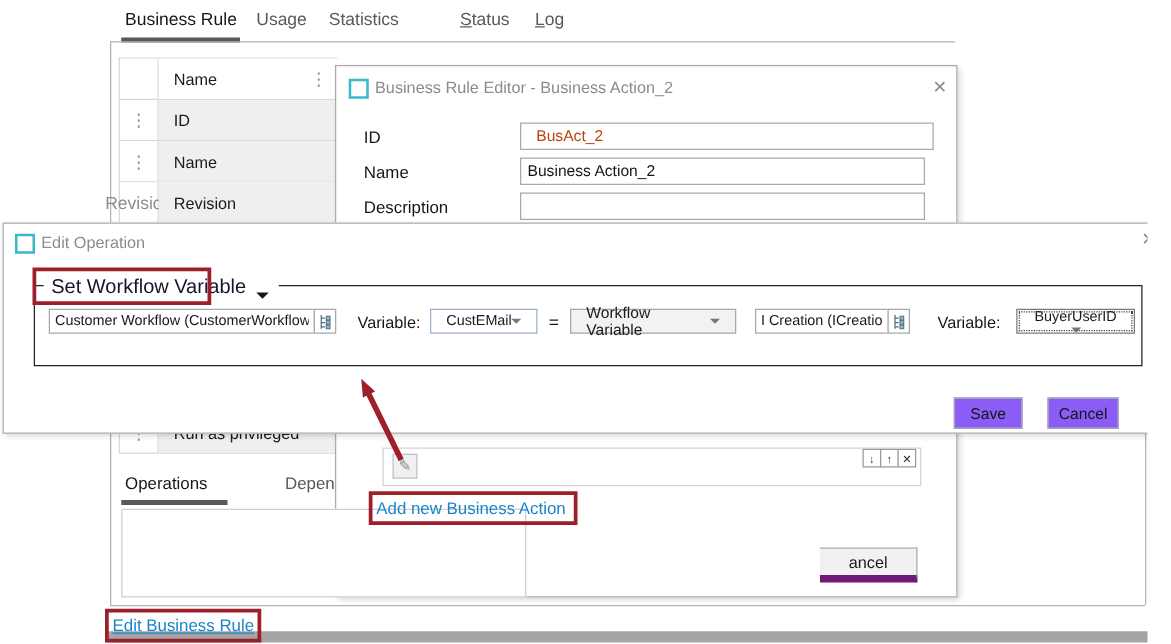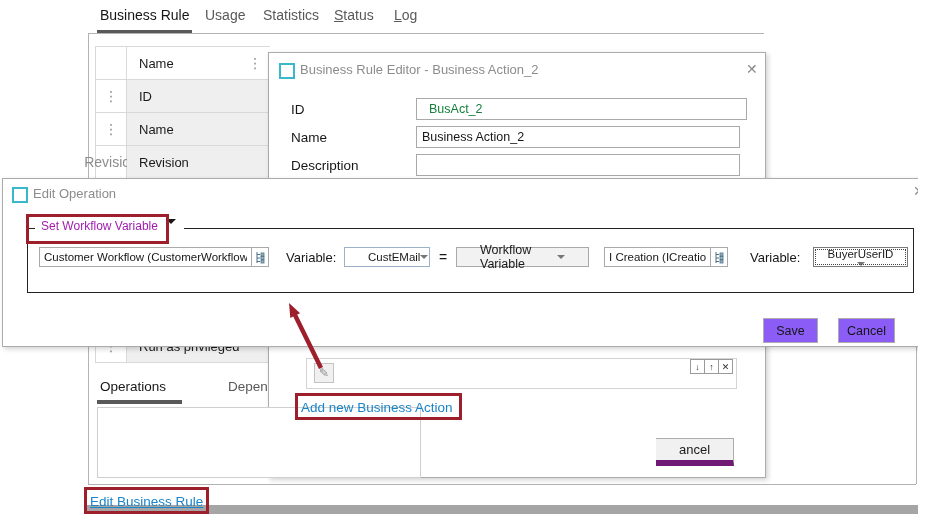--- a/index.html
+++ b/index.html
@@ -2,21 +2,21 @@
 <html><head>
 <meta charset="utf-8">
 <style>
   html,body{margin:0;padding:0;background:#fff;}
   #screen{position:relative;width:918px;height:515px;background:#fff;overflow:hidden;
           font-family:"Liberation Sans",sans-serif;color:#1a1a1a;}
 
   
   .tab{position:absolute;top:7px;font-size:14px;color:#595959;cursor:pointer;white-space:nowrap;}
   .tab.active{color:#161616;}
-  .tab.mnemonic{display:inline-block;}
+  .tab.mnemonic{display:inline-block;margin-left:34px;}
   .tab.mnemonic::first-letter{text-decoration:underline;}
   .tab-underline{position:absolute;left:97px;top:30px;width:95px;height:4px;background:#595959;}
   .tabs-line{position:absolute;left:88px;top:33px;width:676px;border-top:1px solid #b3b3b3;}
   .win-left{position:absolute;left:88px;top:33px;width:0;height:451px;border-left:1px solid #b3b3b3;}
   .win-right{position:absolute;left:916px;top:347px;width:0;height:137px;border-left:1px solid #b3b3b3;}
   .win-bottom{position:absolute;left:88px;top:484px;width:828px;border-top:1px solid #b3b3b3;}
   .status-bar{position:absolute;left:85px;top:505px;width:845px;height:9px;background:#a5a5a5;}
 
   .grid{position:absolute;left:95px;top:46px;width:174px;border-top:1px solid #d9d9d9;border-left:1px solid #d9d9d9;}
   .grow{display:flex;height:32px;border-bottom:1px solid #d9d9d9;background:#fff;}
@@ -34,45 +34,45 @@
   .dialog{position:absolute;background:#fff;border:1px solid #ababab;box-shadow:2px 2px 5px rgba(0,0,0,0.18);}
   .dlg-icon{position:absolute;width:12px;height:12px;border:2px solid #38b8ca;background:#fff;}
   .dlg-title{position:absolute;font-size:13px;color:#8c8c8c;white-space:nowrap;}
   .dlg-close{position:absolute;color:#8a8a8a;font-size:14px;cursor:pointer;line-height:1;}
 
   
   #bre{left:268px;top:52px;width:496px;height:424px;z-index:20;}
   .fld-label{position:absolute;left:22px;font-size:13.5px;color:#161616;}
   .fld-input{position:absolute;left:147px;width:312px;height:18px;border:1px solid #a9a9a9;font-family:"Liberation Sans",sans-serif;
              font-size:12.5px;padding:1px 5px;color:#161616;background:#fff;}
-  .fld-input.ro{color:#15803d;padding-left:12px;}
+  .fld-input.ro{color:#c2410c;padding-left:12px;}
   .list-box{position:absolute;left:37px;top:305px;width:429px;height:29px;border:1px solid #d4d4d4;background:#fff;}
   .pencil-btn{position:absolute;left:7px;top:4px;width:18px;height:18px;background:#f0f0f0;border:1px solid #c3c3c3;
               display:flex;align-items:center;justify-content:center;font-size:12px;color:#8a8a8a;cursor:pointer;}
   .updown{position:absolute;right:3px;top:0px;display:flex;}
   .ud-btn{width:13px;height:13px;border:1px solid #9a9a9a;margin-left:-1px;display:flex;align-items:center;justify-content:center;
           font-size:9px;color:#333;background:#fff;cursor:pointer;}
   .cancel-cut{position:absolute;left:387px;top:385px;width:77px;height:21px;background:#f1f1f1;
               border-top:1px solid #adadad;border-right:1px solid #adadad;border-bottom:6px solid #701a75;
               display:flex;align-items:center;justify-content:center;font-size:13px;cursor:pointer;}
 
   
   #eop{left:2px;top:178px;width:930px;height:167px;z-index:40;}
   .op-fieldset{position:absolute;left:24px;top:49px;width:885px;height:63px;border:1px solid #232323;}
-  .swv-dd{position:absolute;left:32px;top:40px;height:20px;background:#fff;padding:0 8px 0 6px;display:flex;align-items:flex-start;
-          gap:8px;font-size:12px;color:#a21caf;cursor:pointer;}
+  .swv-dd{position:absolute;left:32px;top:40px;height:20px;background:#fff;padding:0 8px 0 6px;display:flex;align-items:flex-end;
+          gap:8px;font-size:16px;color:#0f172a;cursor:pointer;}
   .caret-solid{width:0;height:0;border-left:5px solid transparent;border-right:5px solid transparent;border-top:5px solid #161616;}
   .op-row-item{position:absolute;top:68px;height:20px;}
   .op-input{border:1px solid #a9a9a9;background:#fff;font-family:"Liberation Sans",sans-serif;font-size:11.5px;color:#161616;
             height:20px;box-sizing:border-box;padding:1px 4px;}
   .tree-btn{position:absolute;top:68px;width:18px;height:20px;box-sizing:border-box;border:1px solid #a9a9a9;background:#fff;
             display:flex;align-items:center;justify-content:center;cursor:pointer;}
   .op-label{position:absolute;top:71px;font-size:13px;color:#161616;}
   .op-select{position:absolute;top:68px;height:20px;box-sizing:border-box;border:1px solid #9ab1c9;background:#fff;display:flex;
-             align-items:center;justify-content:space-between;padding:0 23px;font-size:11.5px;cursor:pointer;}
+             align-items:center;justify-content:space-between;padding:0 12px;font-size:11.5px;cursor:pointer;}
   .op-select .chev{width:0;height:0;border-left:4px solid transparent;border-right:4px solid transparent;border-top:4px solid #777;}
   .op-select.gray{background:#f2f2f2;border-color:#a9a9a9;font-size:12.5px;}
   .op-select.focused{border-color:#7a7a7a;outline:1px dotted #444;outline-offset:-3px;flex-direction:column;}
   .btn{position:absolute;background:#8b5cf6;border:1px solid #adadad;display:flex;align-items:center;justify-content:center;
        font-size:12.5px;color:#161616;cursor:pointer;}
 
   
   .redbox{position:absolute;border:3px solid #9e1f2c;z-index:60;pointer-events:none;}
   .note-link{color:#1a84c8;font-size:13.5px;text-decoration:none;white-space:nowrap;cursor:pointer;}
   #arrow-svg{position:absolute;left:0;top:0;width:937px;height:515px;z-index:50;pointer-events:none;}

